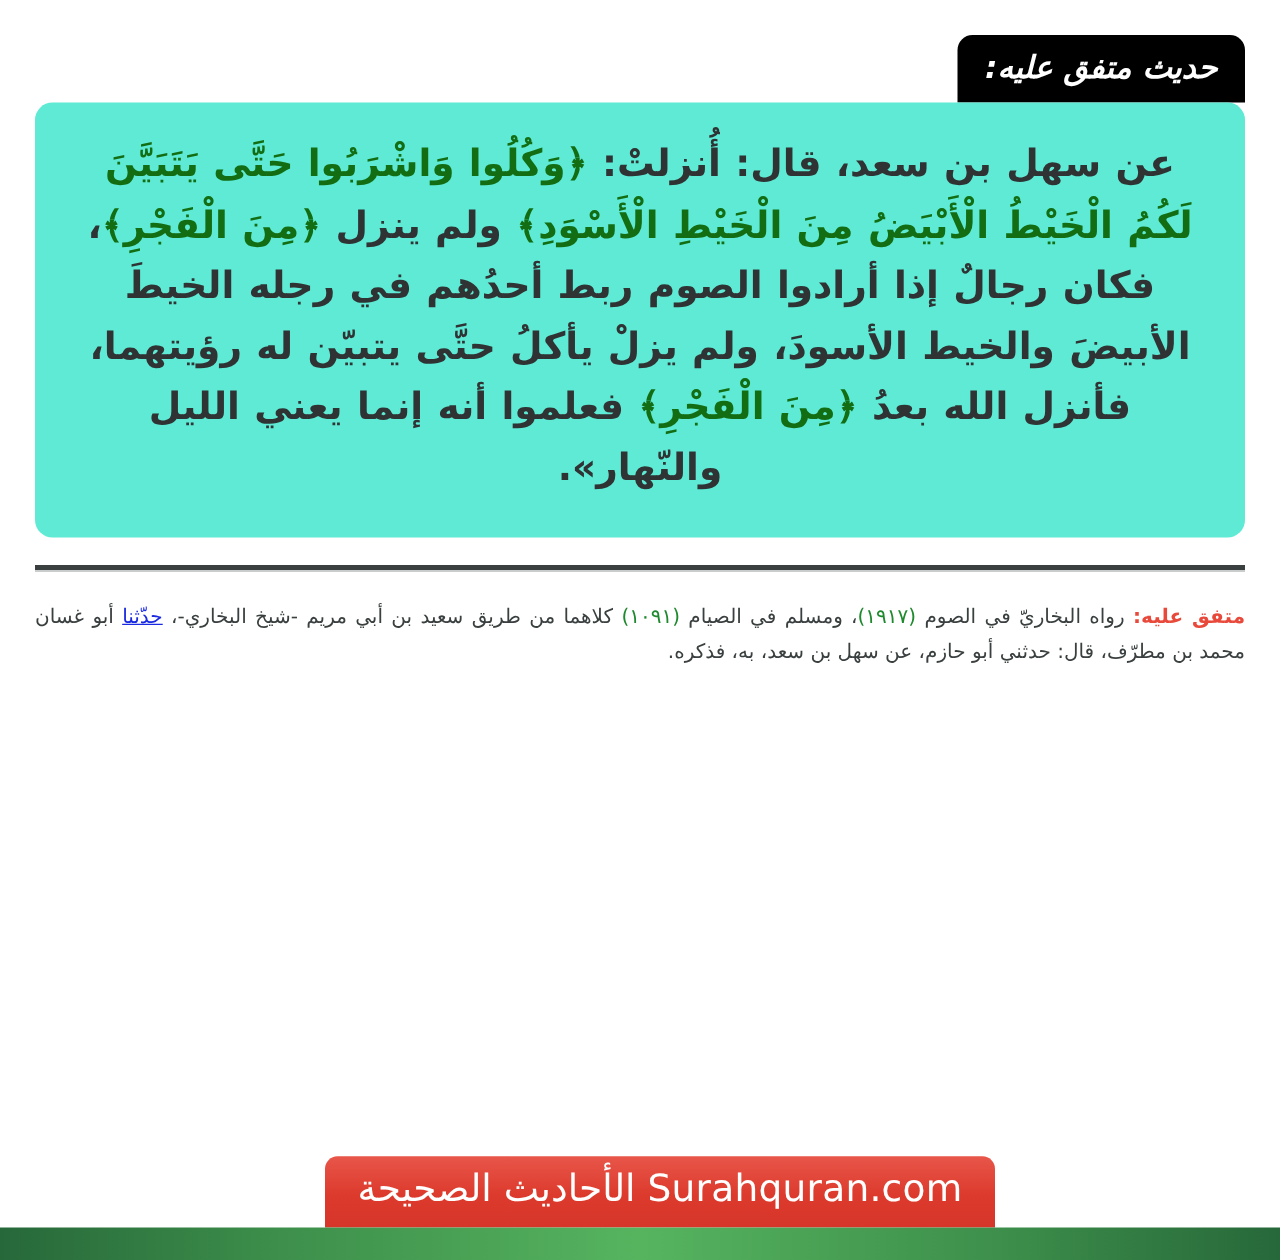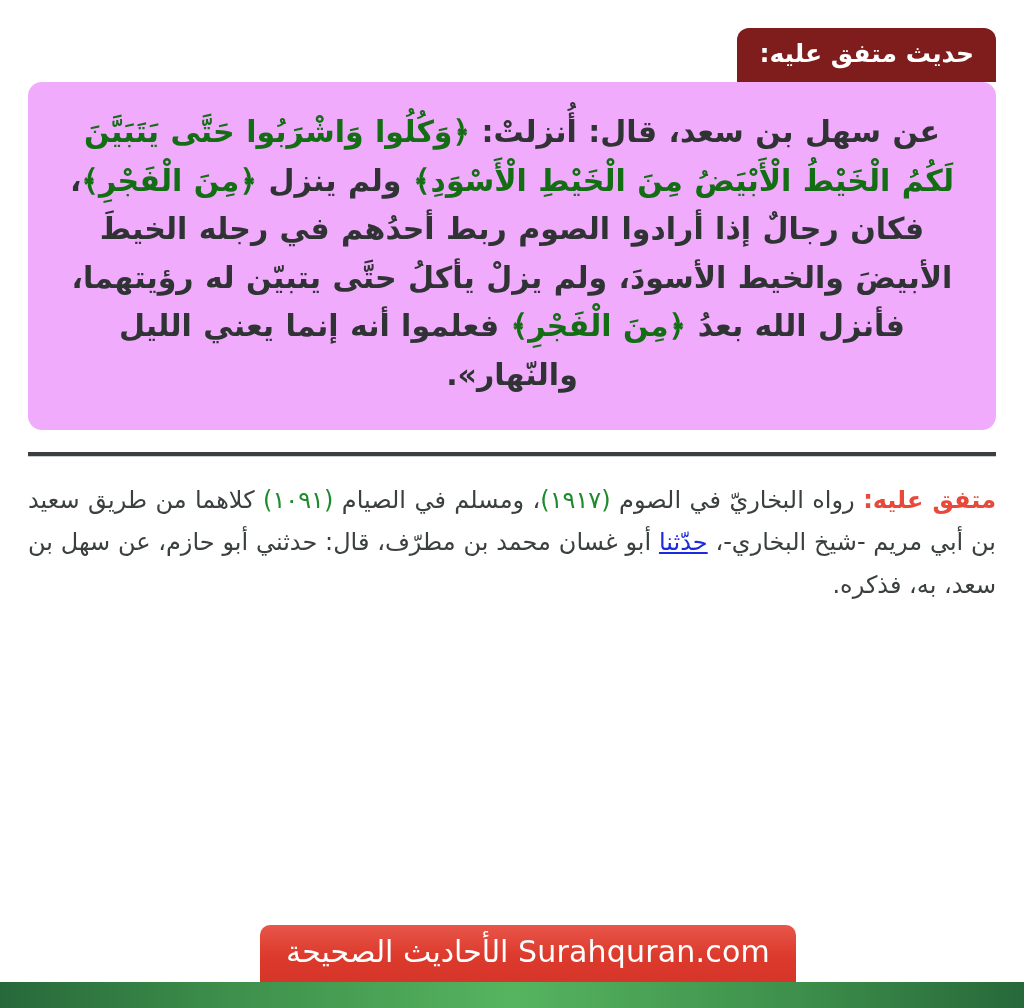--- a/index.html
+++ b/index.html
@@ -25,37 +25,38 @@
     background: #ffffff;
   }
 
   
   .header-row {
     padding: 28px 28px 0 28px;
     display: flex;
     justify-content: flex-start;
   }
   .badge-hadith-type {
-    background: #7f1d1d;
+    background: #000000;
     color: #ffffff;
     font-size: 25px;
     font-weight: 700;
     line-height: 1;
     padding: 13px 22px 16px 22px;
     border-radius: 12px 12px 0 0;
     letter-spacing: 0;
     white-space: nowrap;
+    font-style: italic;
   }
 
   
   .hadith-box-wrap {
     padding: 0 28px;
   }
   .hadith-box {
-    background: #f0abfc;
+    background: #5eead4;
     border-radius: 14px;
     padding: 26px 30px 30px 30px;
     box-sizing: border-box;
   }
   .hadith-text {
     color: #2f3333;
     font-size: 30px;
     font-weight: 700;
     line-height: 1.62;
     text-align: center;
@@ -76,21 +77,21 @@
     width: 100%;
   }
 
   
   .citation-wrap {
     padding: 22px 28px 0 28px;
     flex: 1 1 auto;
   }
   .citation {
     color: #3a3f3f;
-    font-size: 24px;
+    font-size: 16px;
     line-height: 1.78;
     text-align: justify;
     text-align-last: right;
     font-weight: 400;
   }
   .cit-label {
     color: #e8493a;
     font-weight: 700;
   }
   .cit-num {

